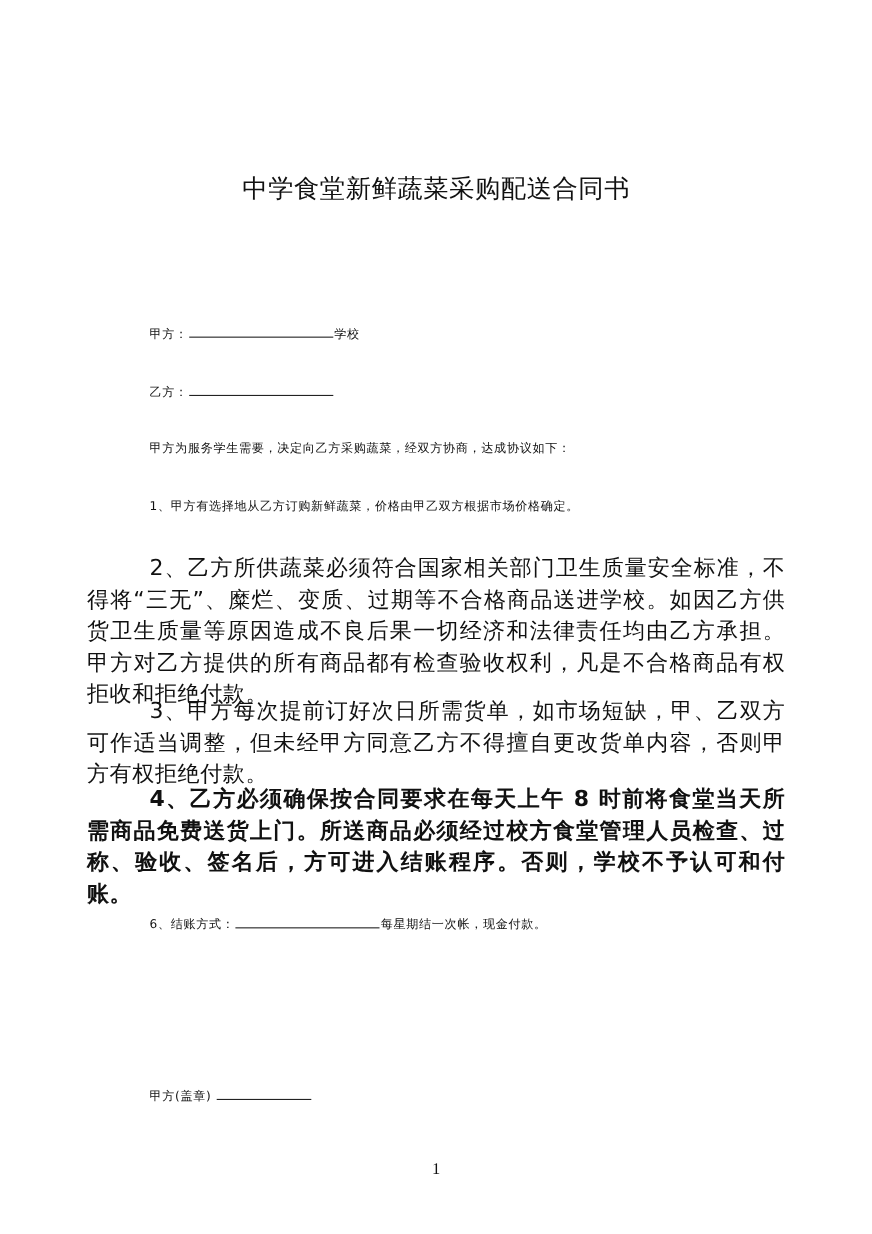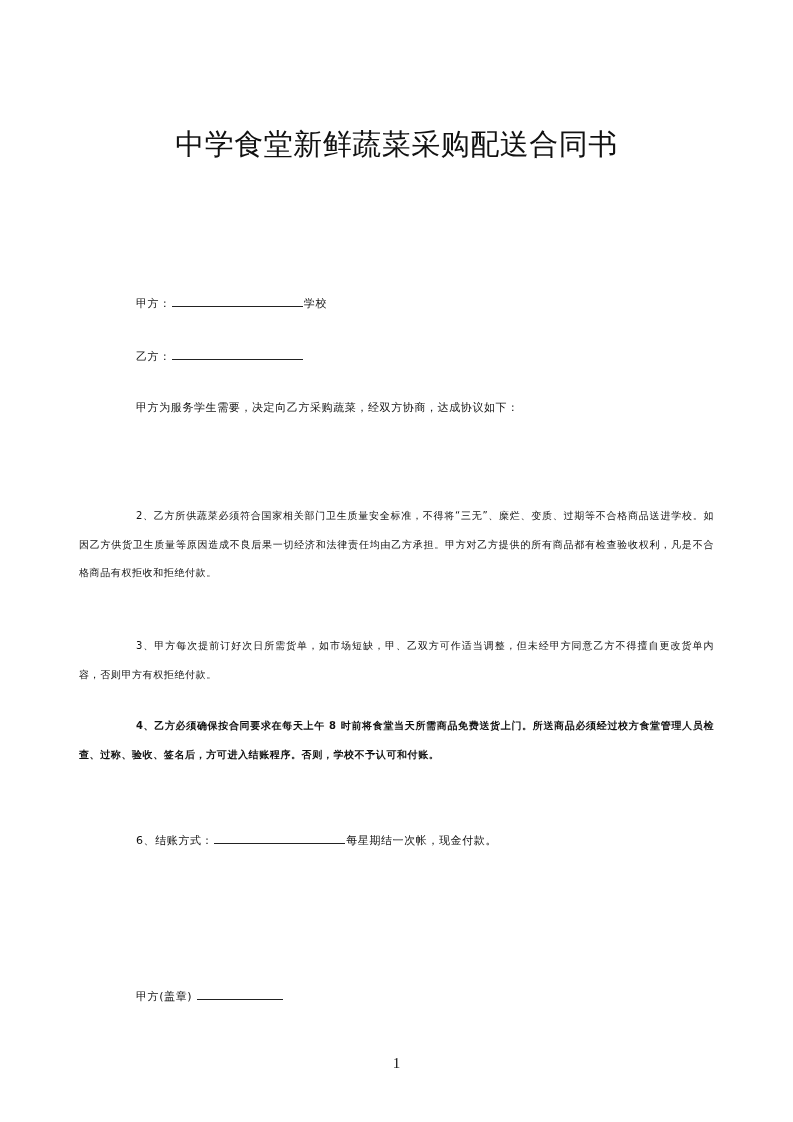--- a/index.html
+++ b/index.html
@@ -18,39 +18,39 @@
   .page {
     position: absolute;
     left: 0; top: 0;
     width: 793px;
     height: 1122px;
     background: #ffffff;
   }
   .title {
     position: absolute;
     left: 0;
-    top: 125px;
+    top: 156px;
     width: 793px;
     text-align: center;
-    font-size: 29px;
+    font-size: 23px;
     letter-spacing: 0.5px;
     color: #111;
   }
   .line {
     position: absolute;
     font-size: 11px;
     white-space: nowrap;
     color: #111;
     letter-spacing: 0.6px;
   }
   .para {
     position: absolute;
     left: 79px;
     width: 635px;
-    font-size: 10px;
+    font-size: 20px;
     line-height: 28.5px;
     color: #111;
     text-align: justify;
     letter-spacing: 0.6px;
     text-indent: 57px;
   }
   .blank {
     display: inline-block;
     border-bottom: 1px solid #222;
     height: 14px;
@@ -81,20 +81,21 @@
   <div class="line" style="left:136px; top:292px;">
     <span>甲方：</span><span class="blank b-long"></span><span>学校</span>
   </div>
 
   <div class="line" style="left:136px; top:345px;">
     <span>乙方：</span><span class="blank b-long"></span>
   </div>
 
   <div class="line" style="left:136px; top:400px;">甲方为服务学生需要，决定向乙方采购蔬菜，经双方协商，达成协议如下：</div>
 
+  <div class="line" style="left:136px; top:453px;">1、甲方有选择地从乙方订购新鲜蔬菜，价格由甲乙双方根据市场价格确定。</div>
 
   <div class="para" style="top:502px;">2、乙方所供蔬菜必须符合国家相关部门卫生质量安全标准，不得将“三无”、糜烂、变质、过期等不合格商品送进学校。如因乙方供货卫生质量等原因造成不良后果一切经济和法律责任均由乙方承担。甲方对乙方提供的所有商品都有检查验收权利，凡是不合格商品有权拒收和拒绝付款。</div>
 
   <div class="para" style="top:632px;">3、甲方每次提前订好次日所需货单，如市场短缺，甲、乙双方可作适当调整，但未经甲方同意乙方不得擅自更改货单内容，否则甲方有权拒绝付款。</div>
 
   <div class="para" style="top:712px;font-weight:bold;">4、乙方必须确保按合同要求在每天上午 8 时前将食堂当天所需商品免费送货上门。所送商品必须经过校方食堂管理人员检查、过称、验收、签名后，方可进入结账程序。否则，学校不予认可和付账。</div>
 
 
   <div class="line" style="left:136px; top:829px;">
     <span>6、结账方式：</span><span class="blank b-mid"></span><span>每星期结一次帐，现金付款。</span>

